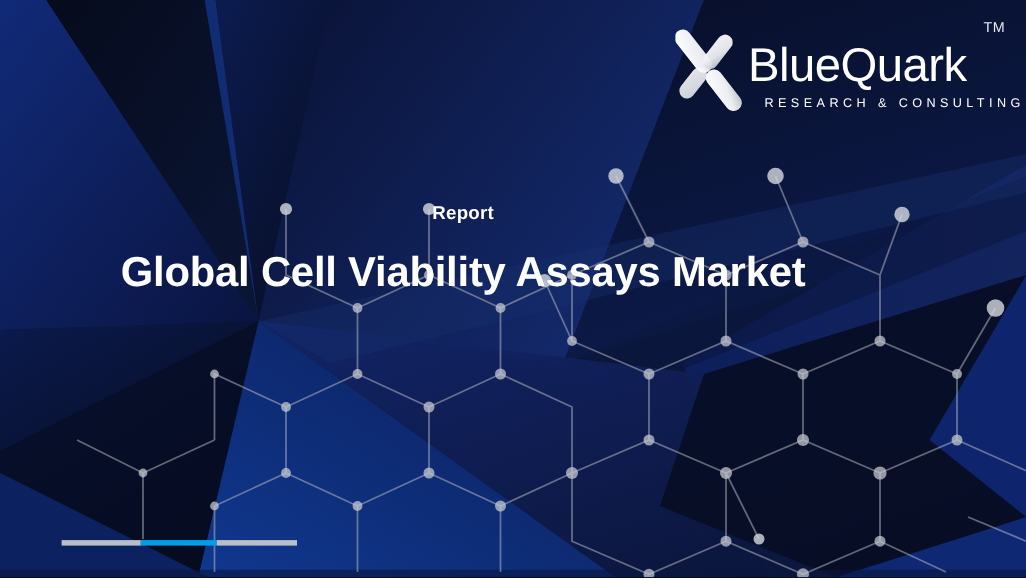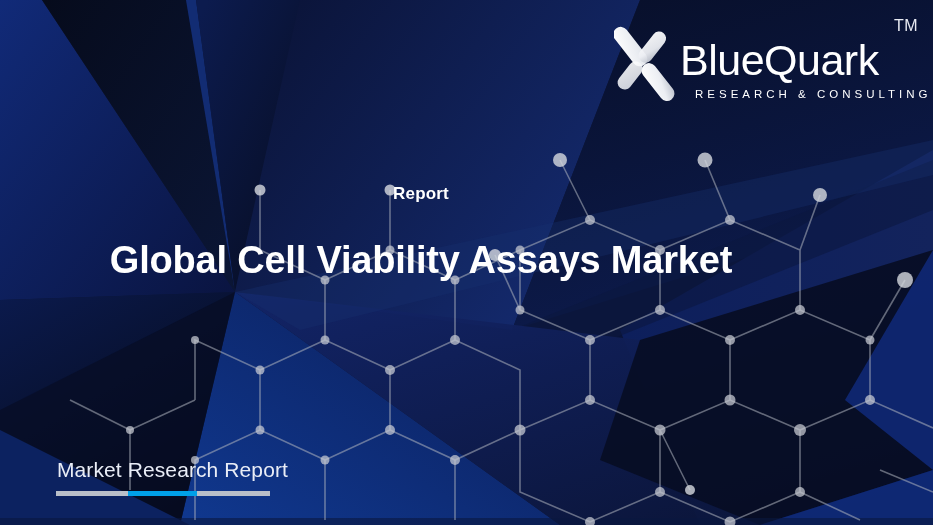--- a/index.html
+++ b/index.html
@@ -60,21 +60,21 @@
     font-size: 11.5px;
     letter-spacing: 4.0px;
     color: #ffffff;
     font-weight: 400;
     white-space: nowrap;
   }
   #tm-mark {
     position: absolute;
     left: 280px;
     top: 5px;
-    font-size: 16px;
+    font-size: 13px;
     letter-spacing: 0.5px;
     color: #e8eaf2;
     font-weight: 400;
   }
 
   
   #center-block {
     position: absolute;
     left: 0;
     top: 183px;
@@ -83,21 +83,21 @@
   }
   #report-kicker {
     font-size: 17px;
     font-weight: 700;
     color: #ffffff;
     letter-spacing: 0.2px;
     margin: 0;
     line-height: 22px;
   }
   #report-title {
-    margin: 32px 0 0 0;
+    margin: 20px 0 0 0;
     font-size: 38px;
     font-weight: 700;
     color: #ffffff;
     letter-spacing: -0.2px;
     line-height: 46px;
     white-space: nowrap;
   }
 
   
   #footer-label {
@@ -321,21 +321,20 @@
     <div id="subword">RESEARCH &amp; CONSULTING</div>
 
     <div id="tm-mark">TM</div>
   </div>
 
   <div id="center-block">
     <div id="report-kicker">Report</div>
     <h1 id="report-title">Global Cell Viability Assays Market</h1>
   </div>
 
-  <div id="footer-label">Market Research Report</div>
 
   <div id="footer-rule">
     <div class="seg seg-1" style="background: rgb(185, 191, 201); width: 72px;"></div>
     <div class="seg seg-2" style="background: rgb(0, 160, 233); width: 69px;"></div>
     <div class="seg seg-3" style="background: rgb(185, 191, 201); width: 73px;"></div>
   </div>
 
 </div>
 
 </body></html>

